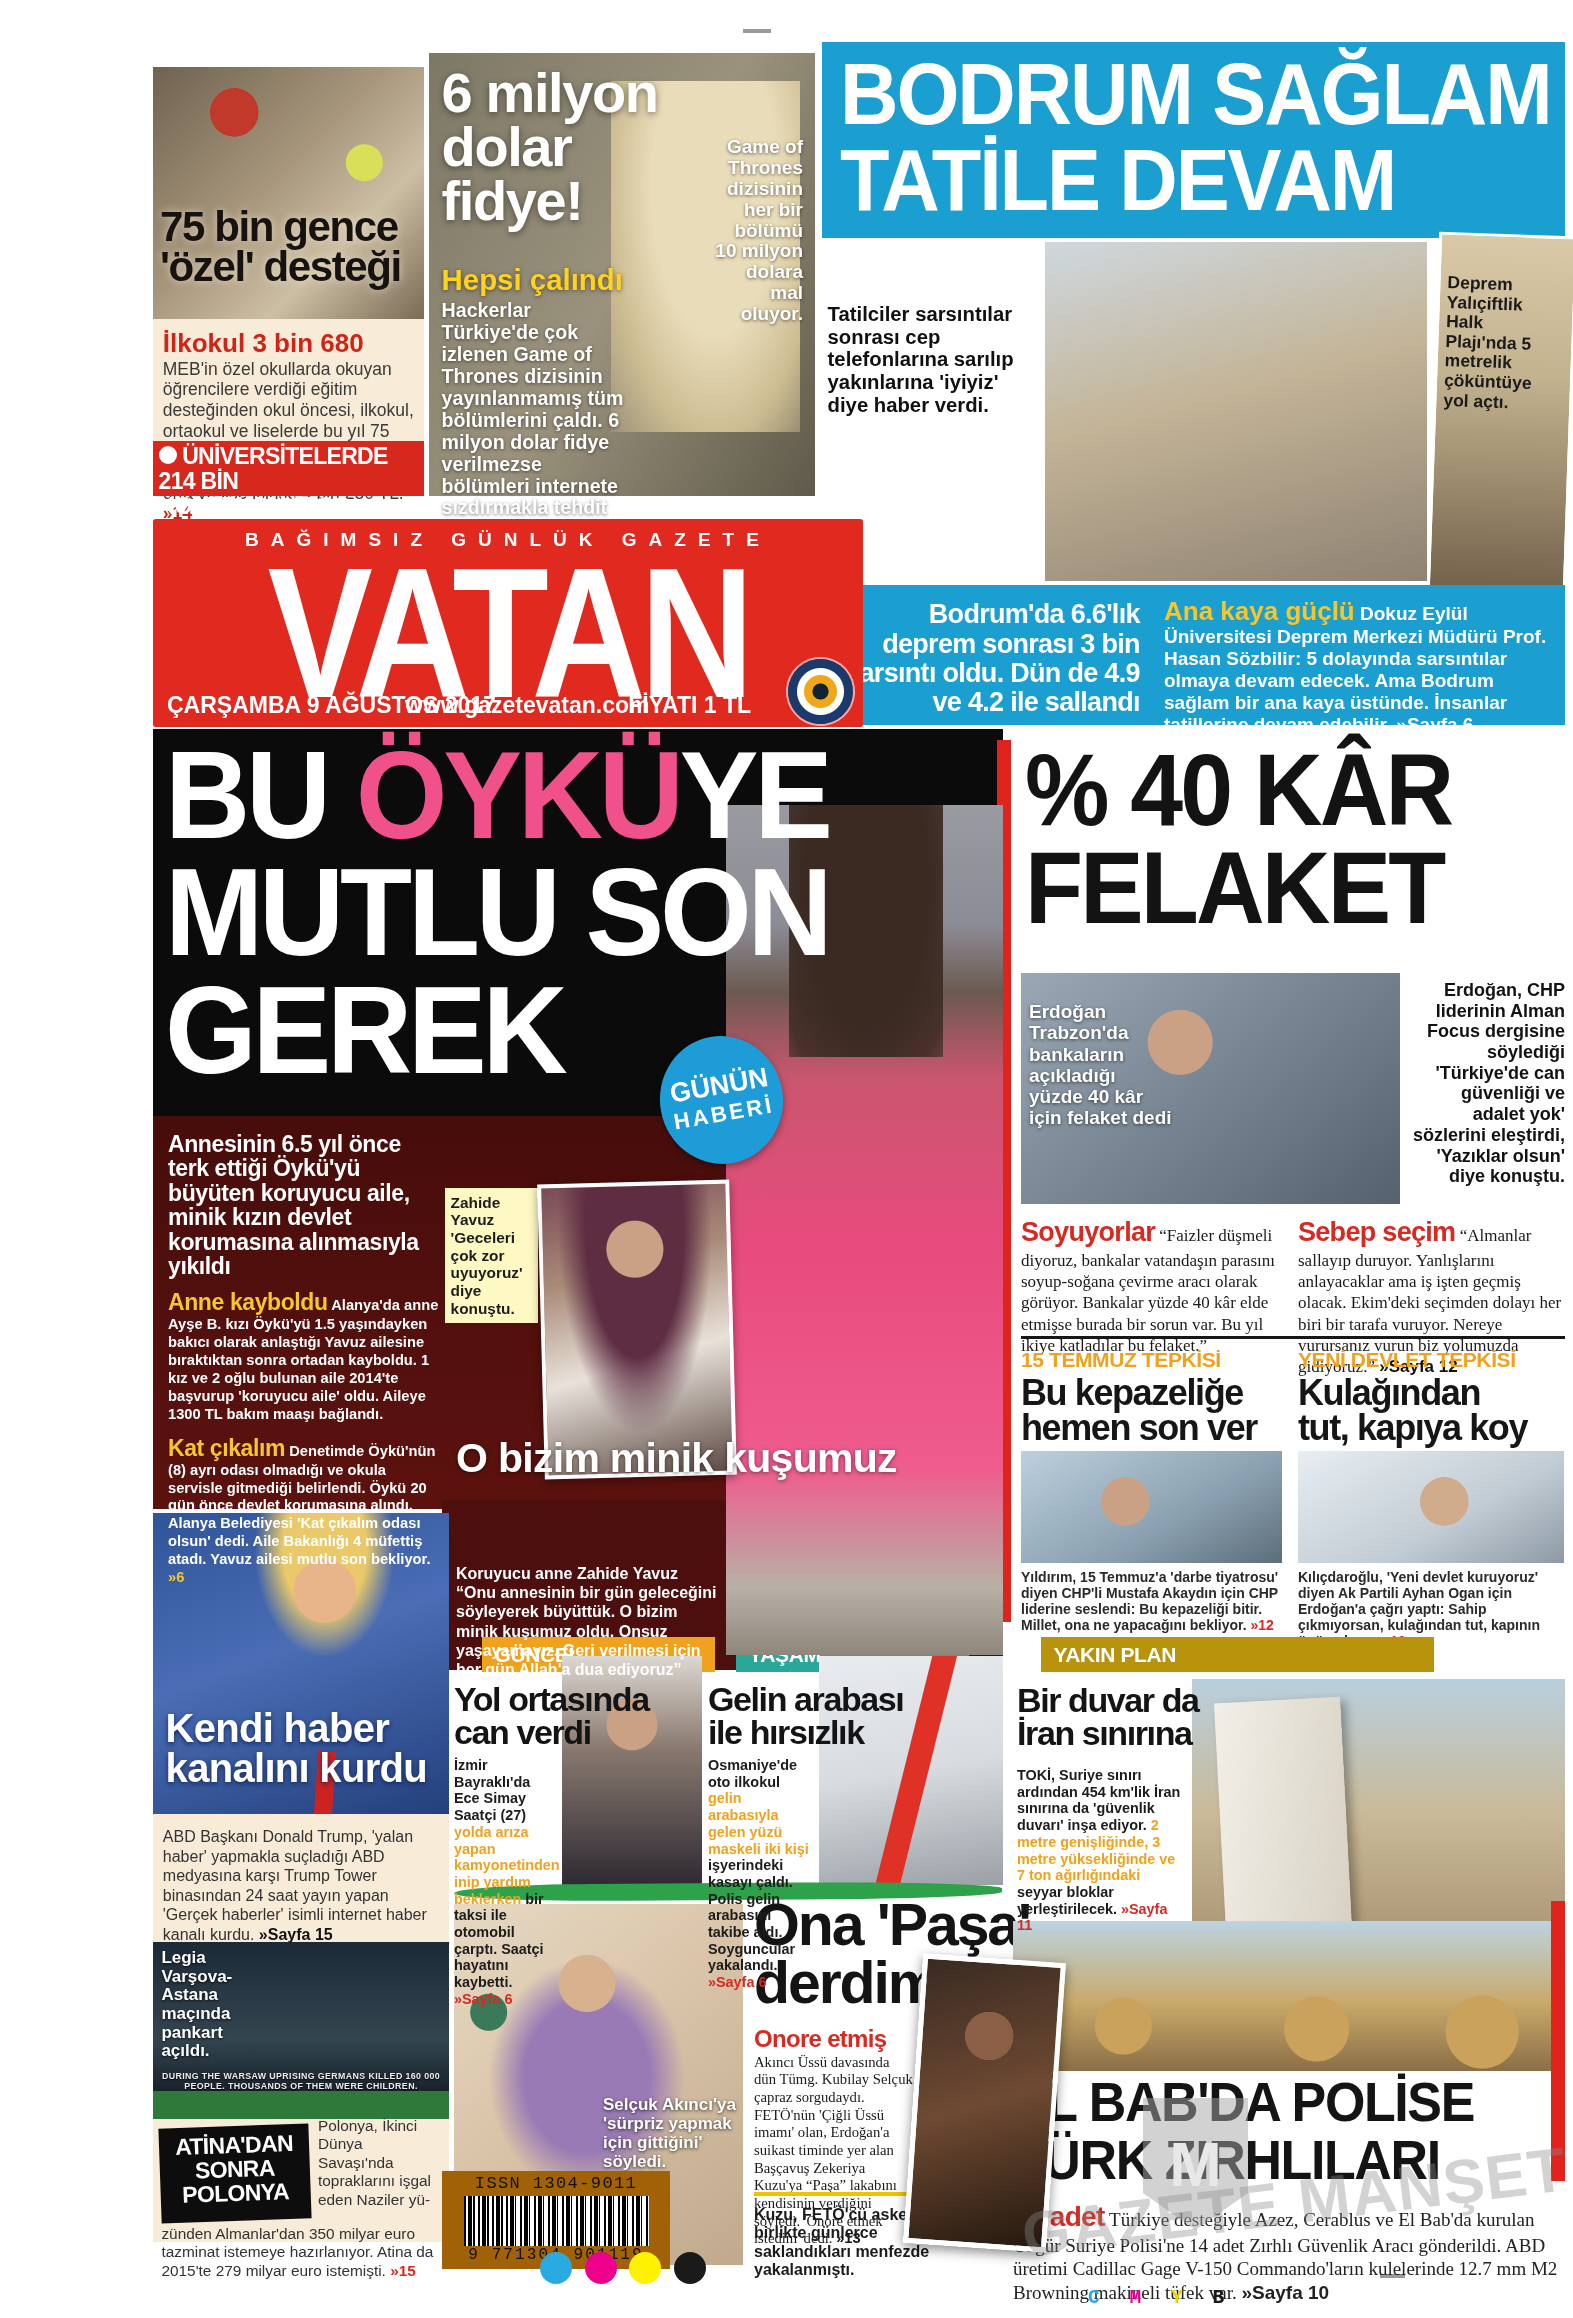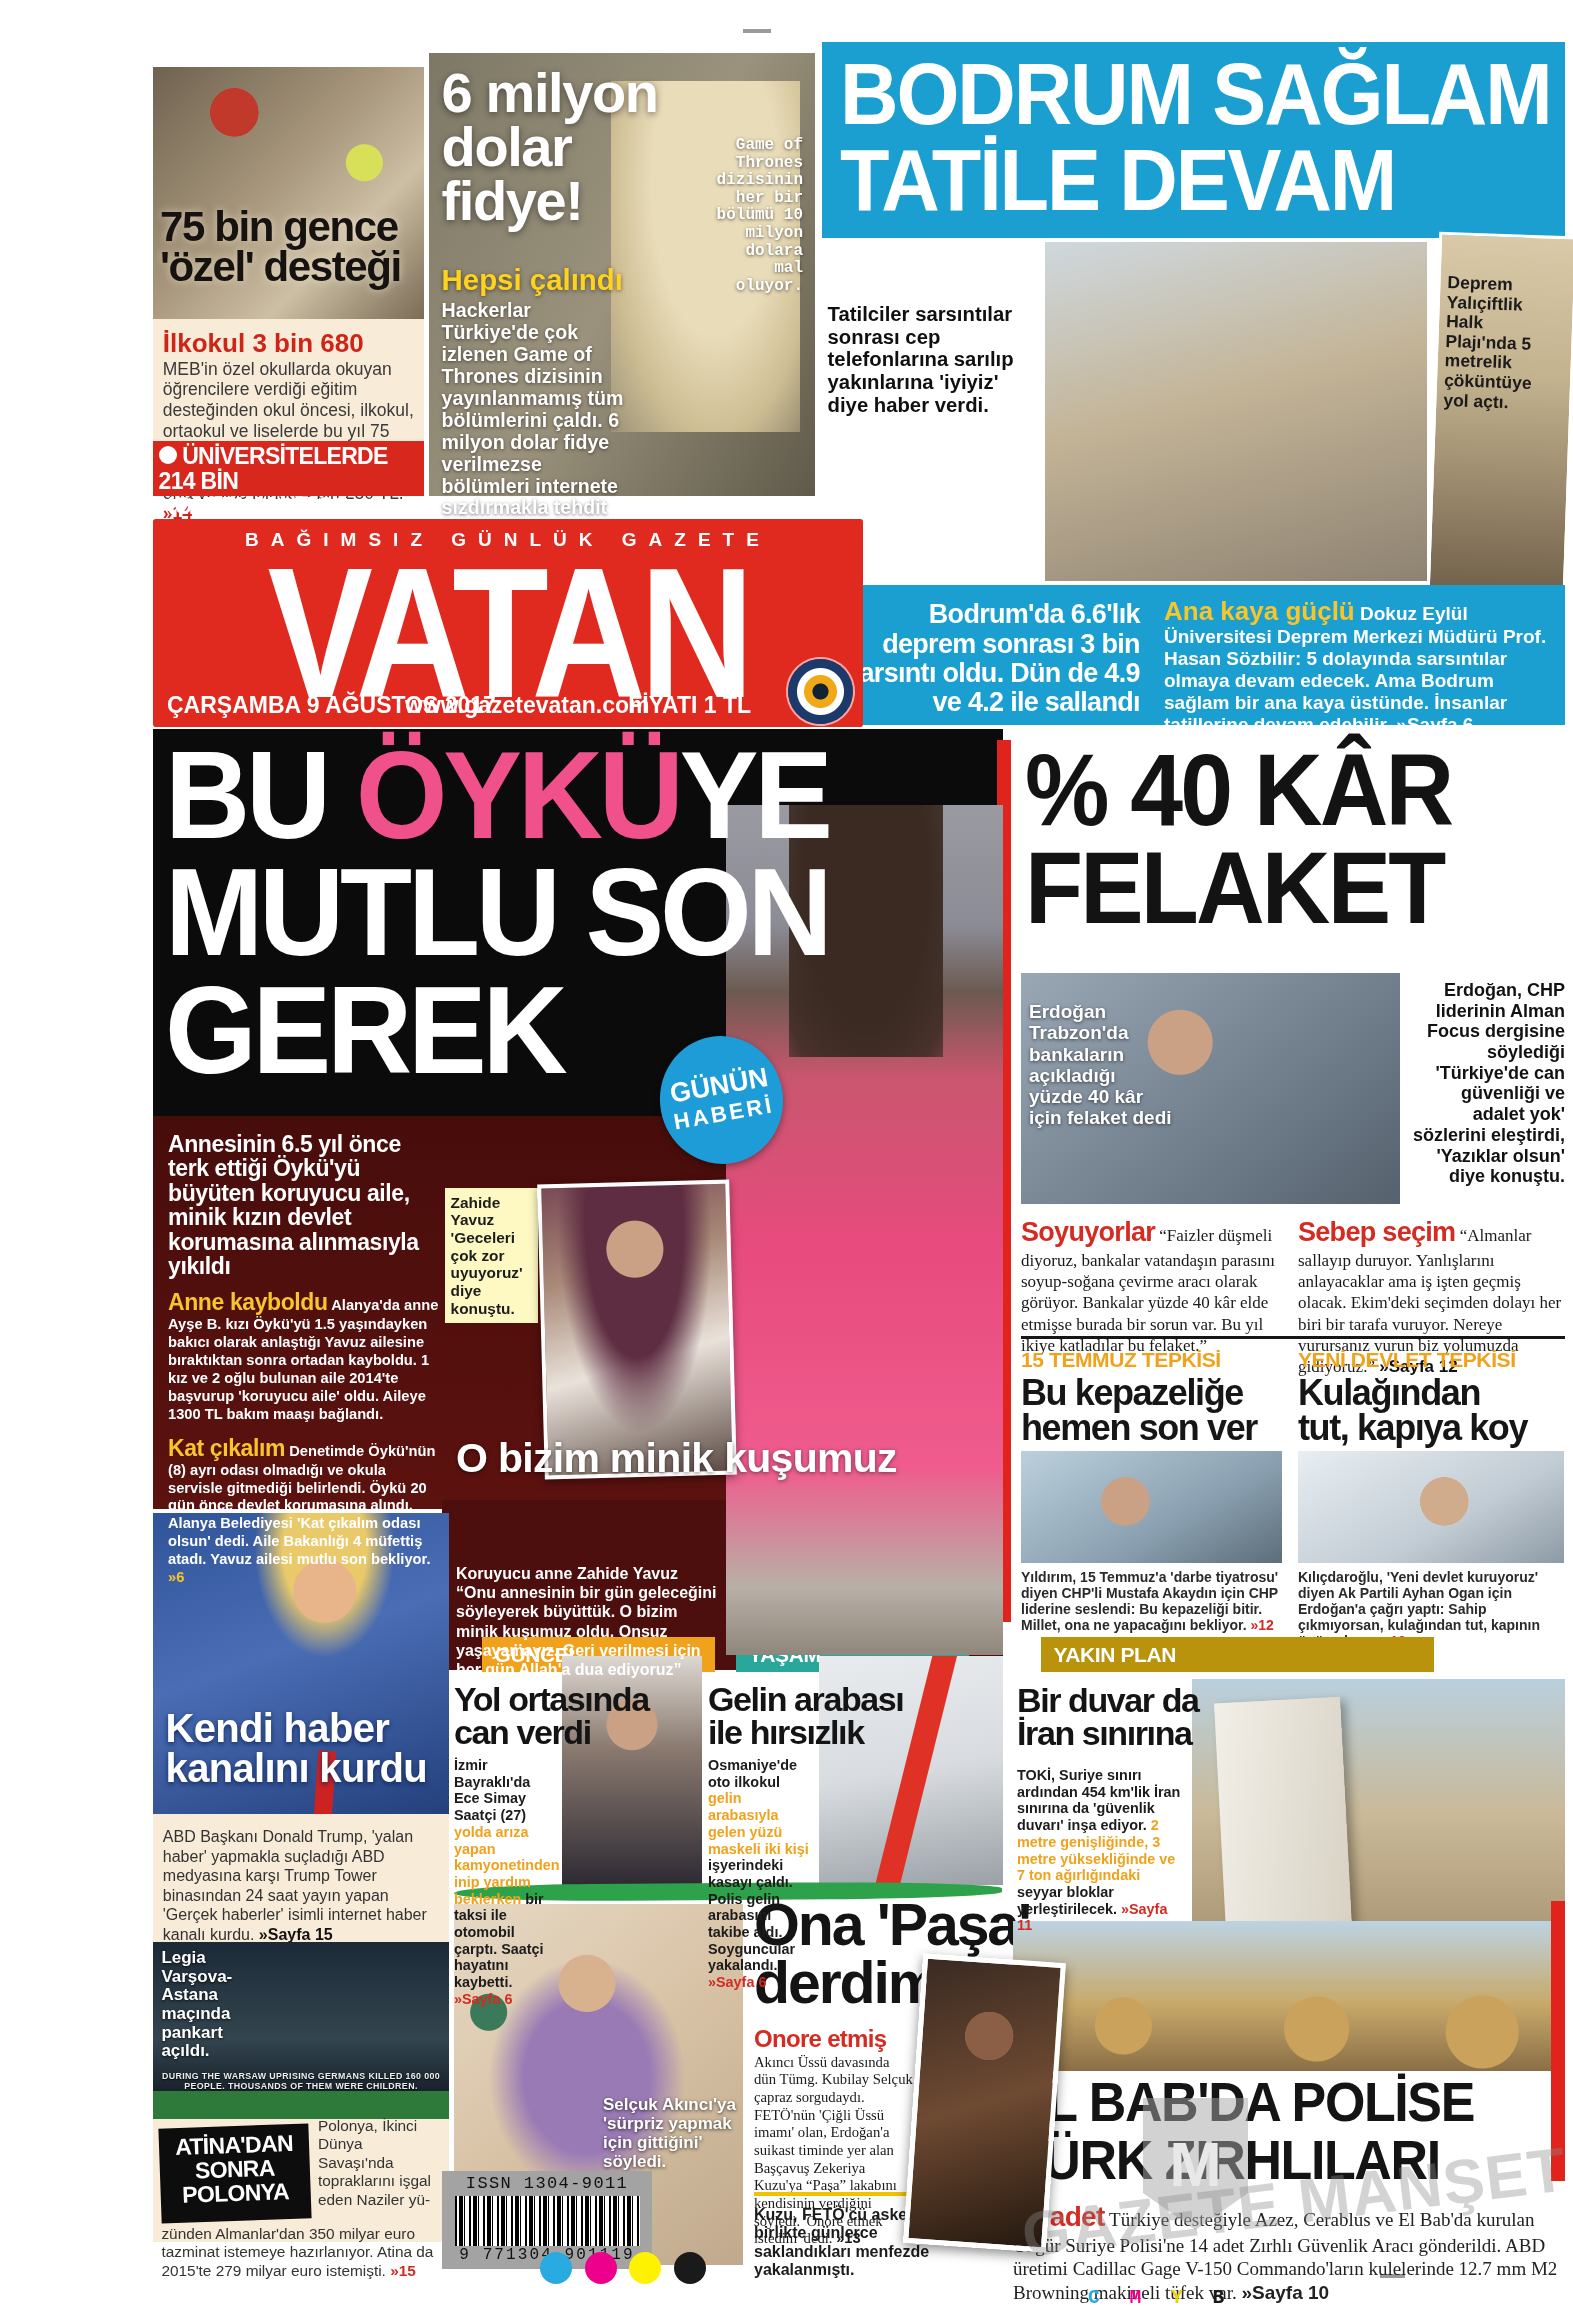--- a/index.html
+++ b/index.html
@@ -30,22 +30,22 @@
   .s2{left:429px;top:53px;width:386px;height:443px;
      background:linear-gradient(120deg,#7d7866 0%,#9a927c 50%,#5f5a4a 100%);}
   .s2-hair{left:182px;top:28px;width:189px;height:351px;
      background:radial-gradient(ellipse at 55% 30%, #e9dcb9 0 63px, #cdbd93 105px, rgba(0,0,0,0) 161px);}
   .s2-headline{left:12.6px;top:12.6px;width:252px;font-size:56px;line-height:.97;font-weight:800;color:#fff;
      letter-spacing:-1.4px;text-shadow:0 2.1px 7px rgba(0,0,0,.45);}
   .s2-kicker{left:12.6px;top:210px;font-size:29.4px;font-weight:800;color:#ffd21e;text-shadow:0 1.4px 4.2px rgba(0,0,0,.5);}
   .s2-body{left:12.6px;top:247px;width:186px;font-size:19.6px;line-height:1.12;font-weight:700;color:#fff;
      text-shadow:0 1.4px 3.5px rgba(0,0,0,.55);}
   .s2-ref{color:#ffd21e;}
-  .s2-caption{left:286px;top:84px;width:88px;font-size:16px;line-height:1.1;font-weight:700;color:#fff;
-     text-align:right;text-shadow:0 1.4px 3.5px rgba(0,0,0,.6);font-family:Liberation Mono, monospace;}
+  .s2-caption{left:286px;top:84px;width:88px;font-size:19px;line-height:1.1;font-weight:700;color:#fff;
+     text-align:right;text-shadow:0 1.4px 3.5px rgba(0,0,0,.6);}
   
   .s3-head{left:822px;top:42px;width:743px;height:196px;background:#1a9fd0;}
   .s3-head-inner{position:absolute;left:18px;top:9.8px;font-size:81px;line-height:.98;font-weight:800;color:#fff;
      letter-spacing:-2.1px;transform:scaleY(1.08);transform-origin:top left;}
   .s3-mid{left:822px;top:238px;width:743px;height:347px;background:#fff;}
   .s3-caption-left{position:absolute;left:5.6px;top:65px;width:210px;font-size:20.3px;line-height:1.12;font-weight:800;color:#101010;}
   .s3-photo-main{left:223px;top:4.2px;width:382px;height:339px;
      background:linear-gradient(165deg,#cfd8de 0%,#c3b497 45%,#8e8272 100%);}
   .s3-photo-right{left:611px;top:-4.2px;width:133px;height:351px;transform:rotate(2deg);
      background:linear-gradient(180deg,#d9c9a8 0%,#c3b28e 40%,#74634c 100%);border:3.5px solid #fff;}
@@ -205,21 +205,21 @@
   .elbab-para{left:1013px;top:2200px;width:552px;font-family:"Liberation Serif", serif;font-size:19px;line-height:1.22;color:#222;}
   .elbab-lead{font-family:"Liberation Sans", sans-serif;color:#d42b22;font-weight:800;font-size:28px;letter-spacing:-0.7px;}
   .elbab-ref{font-family:"Liberation Sans", sans-serif;font-weight:800;}
   .red-stripe-b{left:1551px;top:1901px;width:14px;height:280px;background:#e0231c;}
   
   .wm-text{left:1018px;top:2200px;z-index:4;font-size:62px;font-weight:800;color:rgba(140,140,140,.38);
      letter-spacing:1.4px;transform:rotate(-7deg);transform-origin:left top;white-space:nowrap;pointer-events:none;}
   .wm-shield{left:1143px;top:2098px;width:105px;height:132px;z-index:4;background:rgba(165,165,165,.5);
      clip-path:polygon(0 0,100% 0,100% 72%,50% 100%,0 72%);display:flex;align-items:center;justify-content:center;
      color:#e8e8e8;font-weight:800;font-size:63px;pointer-events:none;}
-  .barcode-box{left:442px;top:2171px;width:210px;height:98px;background:#a3a3a3;z-index:5;text-align:center;
+  .barcode-box{left:442px;top:2171px;width:228px;height:98px;background:#a16207;z-index:5;text-align:center;
      font-family:"Liberation Mono", monospace;color:#111;}
   .issn{font-size:17px;letter-spacing:1.4px;padding-top:2.8px;}
   .bars{margin:2.8px auto 0;width:185px;height:50px;
      background:repeating-linear-gradient(90deg,#000 0 2.1px,#fff 2.1px 4.2px,#000 4.2px 7.7px,#fff 7.7px 9px,#000 9px 10.5px,#fff 10.5px 14px);}
   .bcnum{font-size:16px;letter-spacing:2.1px;}
   .cmyk{left:540px;top:2252px;z-index:5;display:flex;gap:12.6px;}
   .dot{width:32px;height:32px;border-radius:50%;}
   .d-c{background:#29abe2;} .d-m{background:#ec008c;} .d-y{background:#fff200;} .d-k{background:#1a1a1a;}
   .cmyb{left:1088px;top:2287px;font-family:"Liberation Mono", monospace;font-size:19.6px;font-weight:700;letter-spacing:0;}
   .cmyb span{margin-right:18px;}

